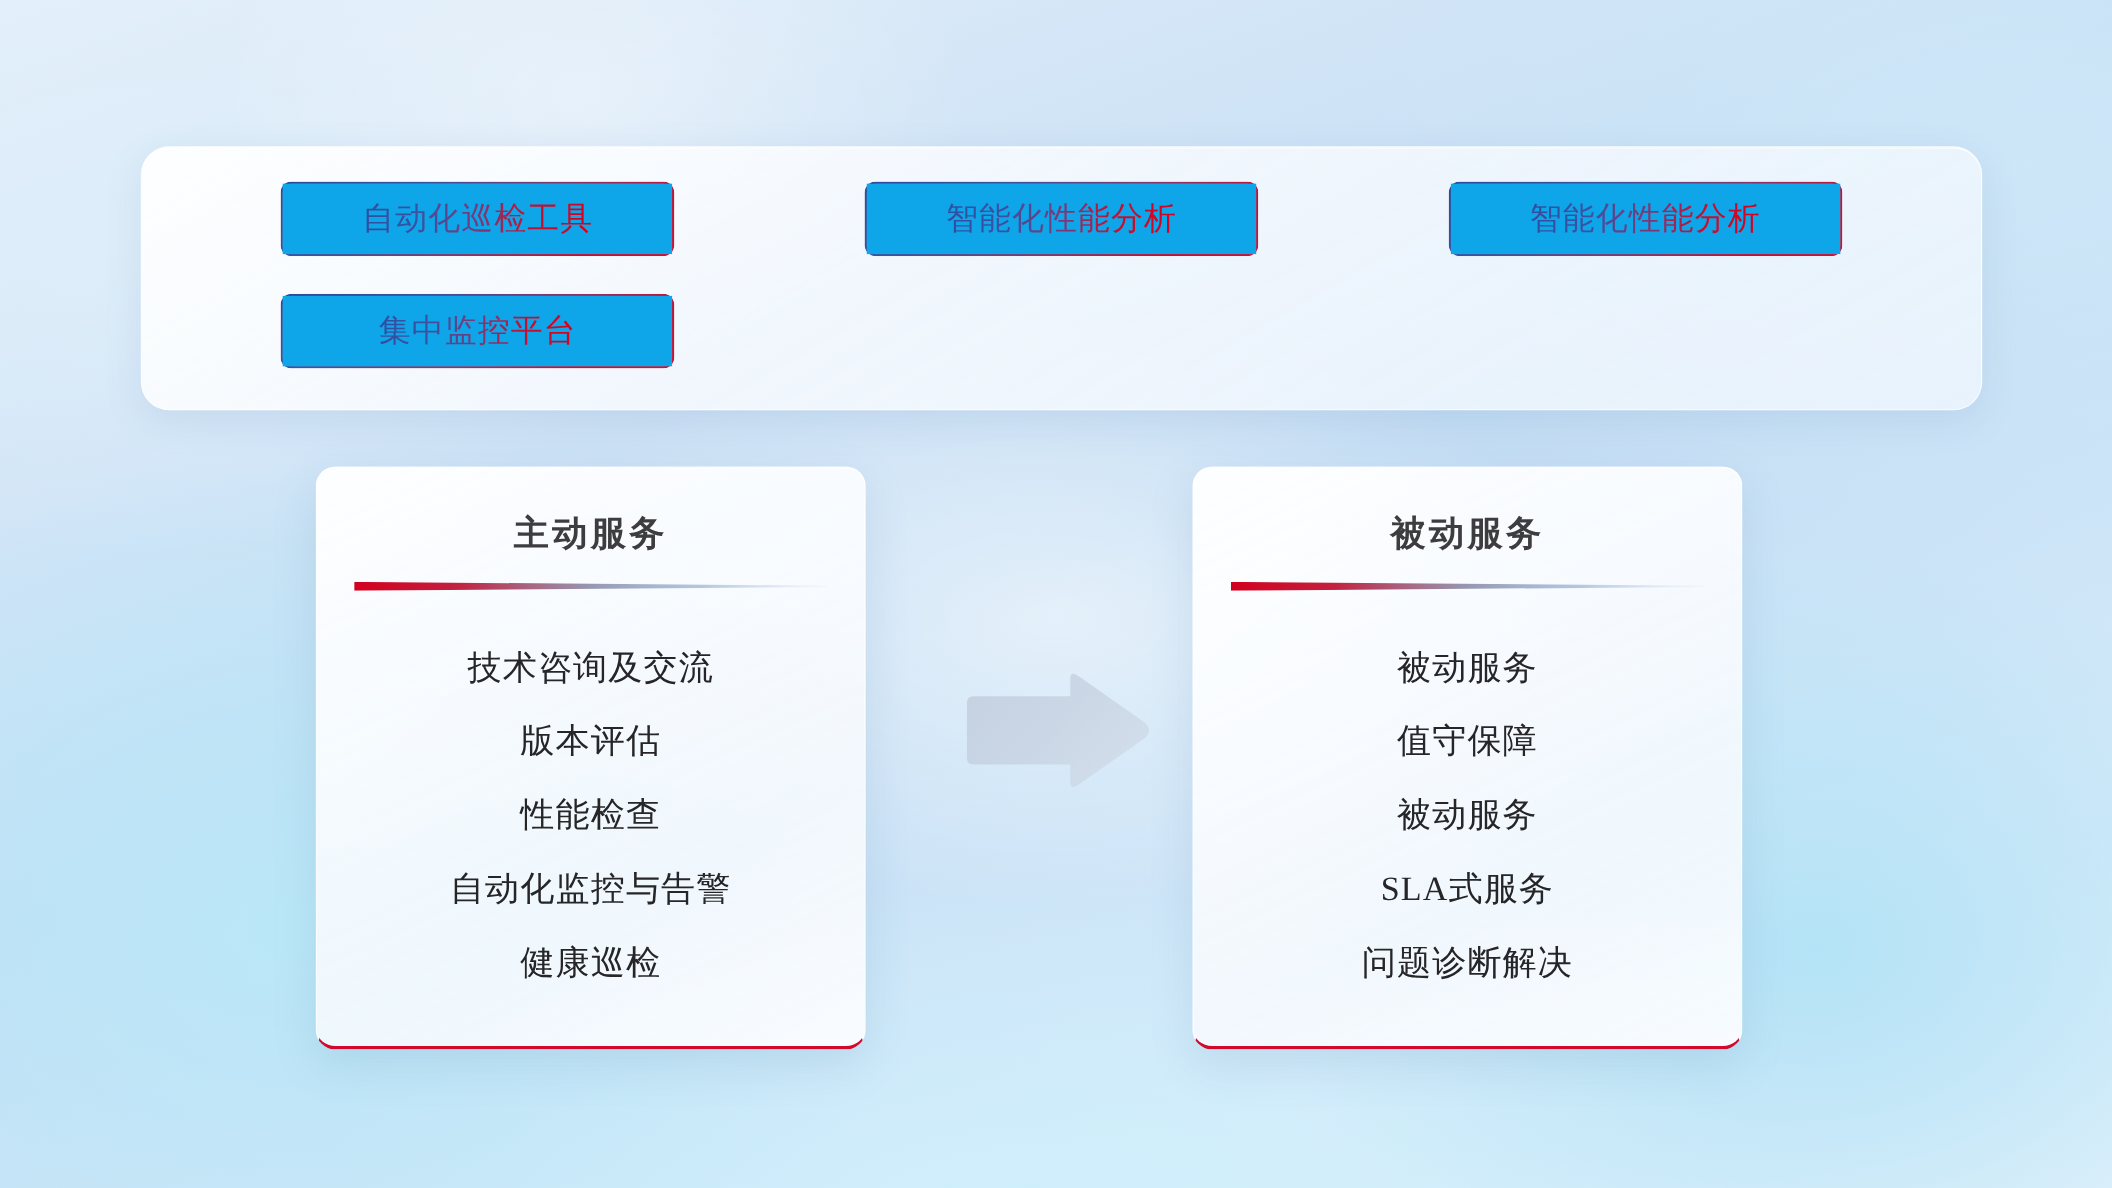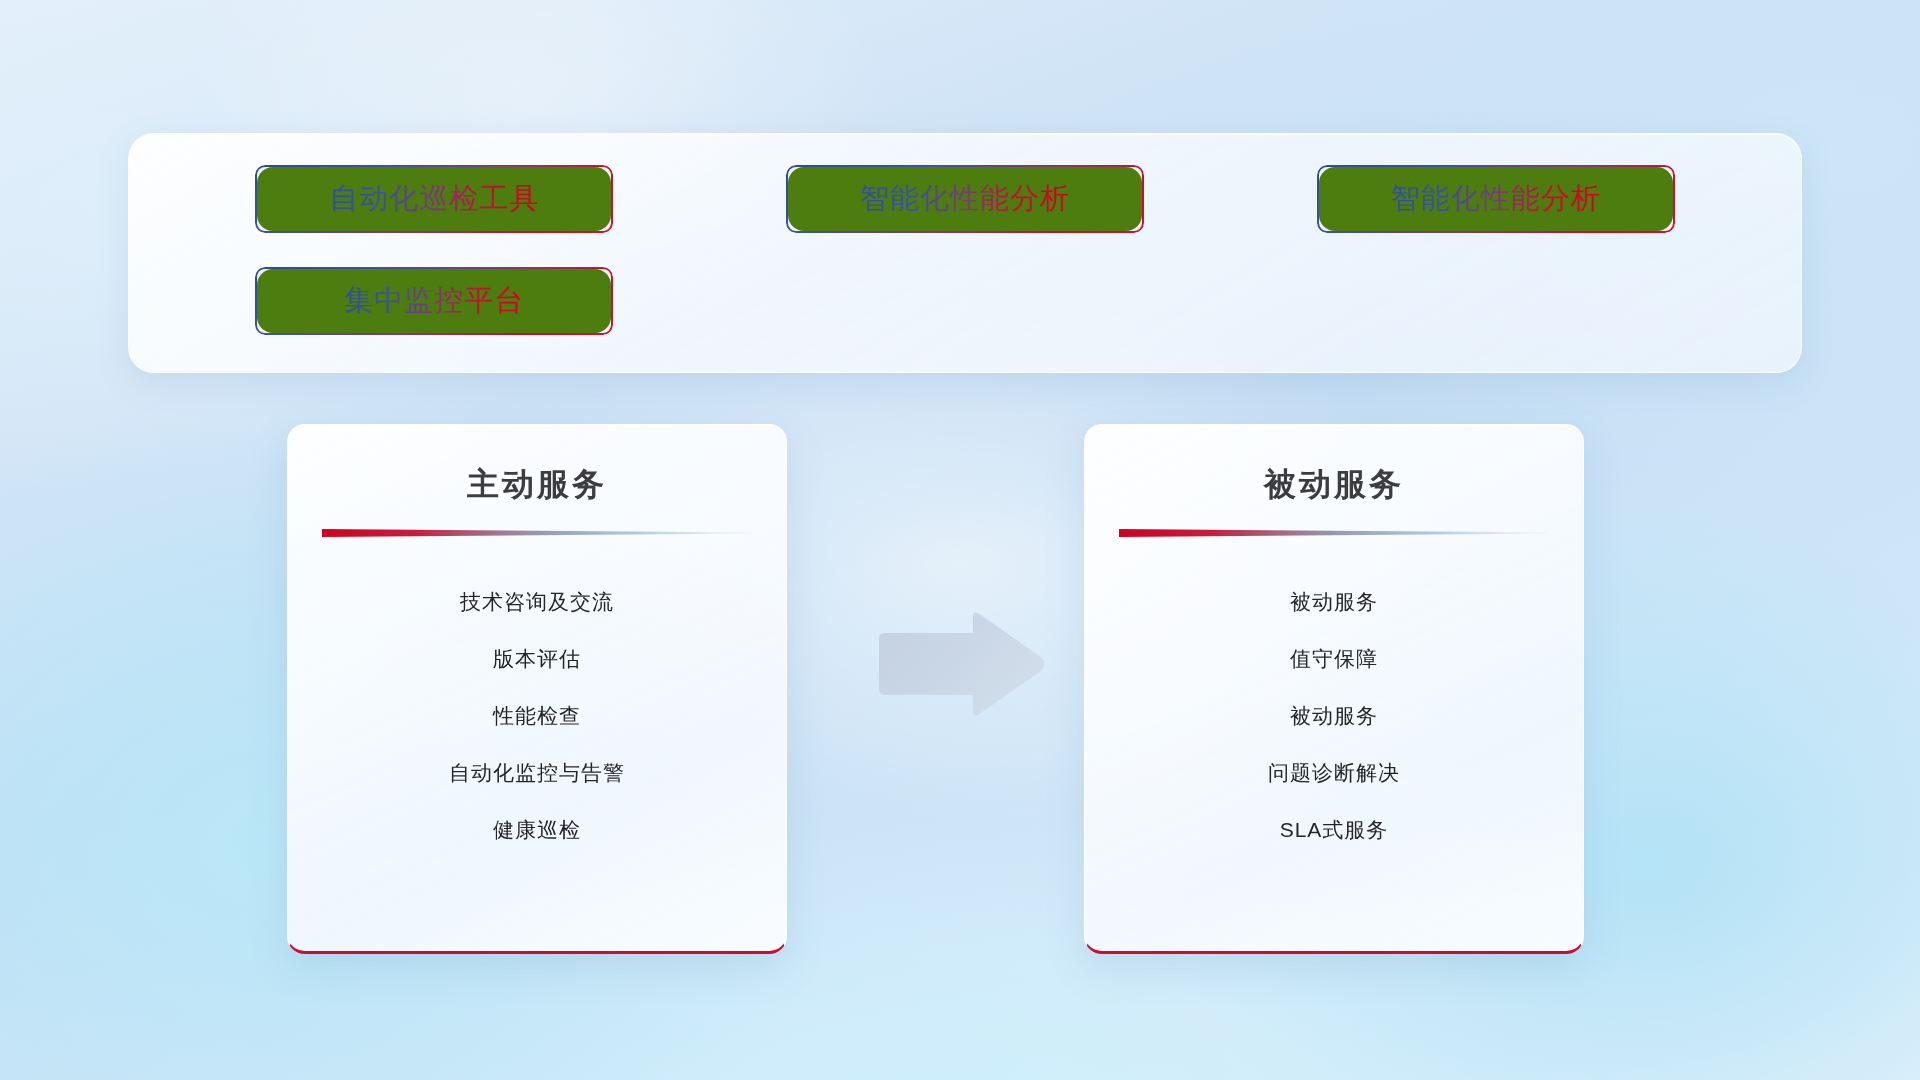--- a/index.html
+++ b/index.html
@@ -62,22 +62,22 @@
     background:linear-gradient(150deg, #2a4b9b 0%, #3a54a0 28%, #8c3567 58%, #cf0a2c 82%, #d40f2e 100%);
     -webkit-mask: linear-gradient(#000 0 0) content-box, linear-gradient(#000 0 0);
     -webkit-mask-composite: xor;
     mask: linear-gradient(#000 0 0) content-box, linear-gradient(#000 0 0);
     mask-composite: exclude;
     pointer-events:none;
   }
   .pill-inner {
     position:relative;
     width:100%; height:100%;
-    border-radius:16px;
-    background:#4d7c0f;
+    border-radius:0;
+    background:#0ea5e9;
     display:flex; align-items:center; justify-content:center;
   }
   .pill-text {
     font-size:29px;
     font-weight:400;
     letter-spacing:1px;
     white-space:nowrap;
     background:linear-gradient(90deg, #2f4ea0 0%, #3a52a1 24%, #7a3a78 50%, #c61030 74%, #d6001c 100%);
     -webkit-background-clip:text;
     background-clip:text;
@@ -123,26 +123,27 @@
   .card-divider svg { display:block; width:100%; height:100%; }
 
   .card-list {
     margin-top:36px;
     display:flex;
     flex-direction:column;
     align-items:center;
     gap:0;
   }
   .card-list-item {
-    font-size:21px;
+    font-size:31px;
     color:#262628;
     letter-spacing:1px;
     line-height:1;
     padding:18px 0;
     white-space:nowrap;
+    font-family:Liberation Serif, serif;
   }
 </style>
 </head>
 <body>
 
 <div class="bg"></div>
 <div class="bg-soft"></div>
 
 <div class="top-panel">
   <div class="pill-grid">
@@ -227,16 +228,16 @@
           <stop offset="100%" stop-color="#aac4e0" stop-opacity="0.07"></stop>
         </linearGradient>
       </defs>
       <polygon points="0,0 430,3.4 430,4.6 0,8" fill="url(#divgradR)"></polygon>
     </svg>
   </div>
   <div class="card-list">
     <div class="card-list-item">被动服务</div>
     <div class="card-list-item">值守保障</div>
     <div class="card-list-item">被动服务</div>
+    <div class="card-list-item">SLA式服务</div>
     <div class="card-list-item">问题诊断解决</div>
-    <div class="card-list-item">SLA式服务</div>
   </div>
 </div>
 
 </body></html>

